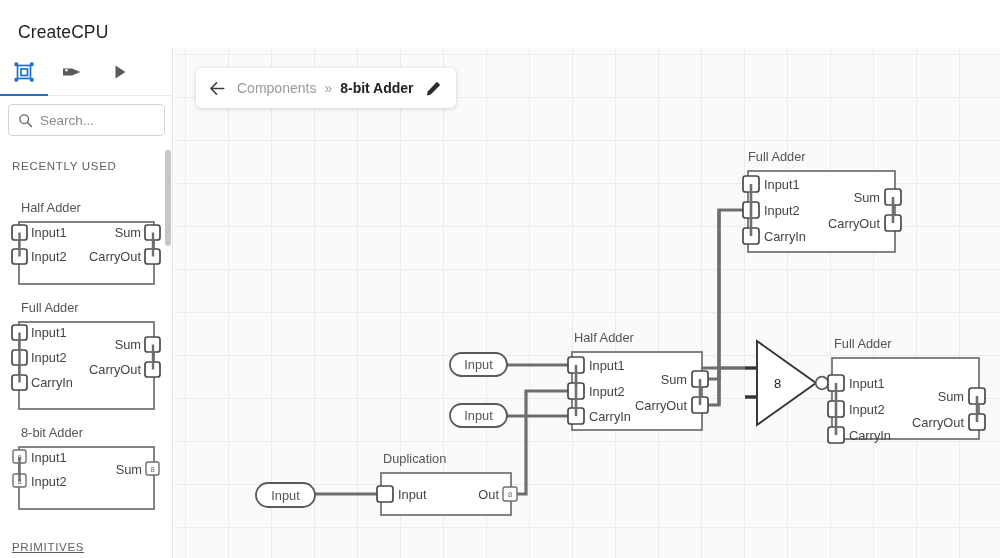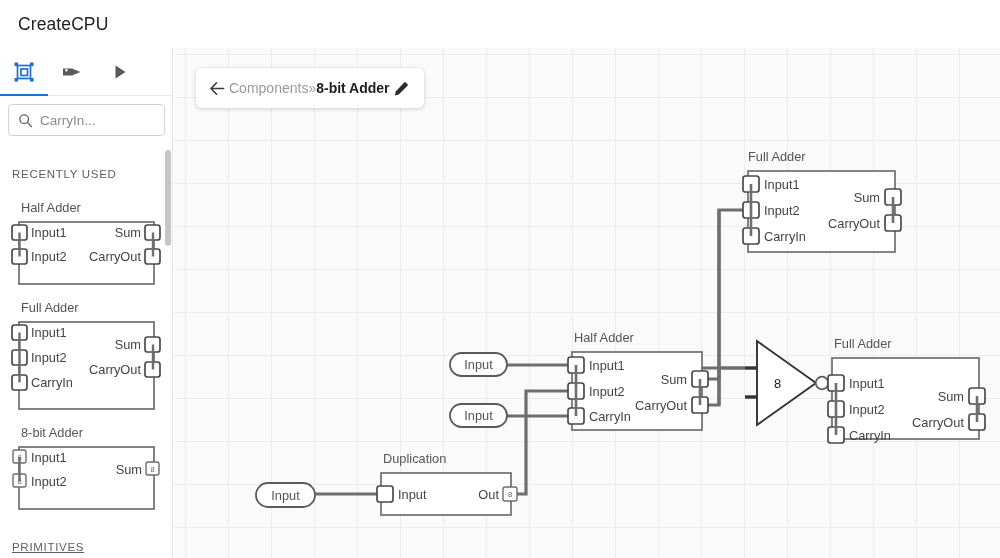--- a/index.html
+++ b/index.html
@@ -6,21 +6,21 @@
   html, body {
     width: 1000px; height: 558px;
     font-family: "Liberation Sans", sans-serif;
     background: #ffffff;
     overflow: hidden;
   }
   #app { position: relative; width: 1000px; height: 558px; }
 
   
   .titlebar {
-    position: absolute; left: 0; top: 0; width: 1000px; height: 48px;
+    position: absolute; left: 0; top: 8px; width: 1000px; height: 48px;
     background: #ffffff;
     display: flex; align-items: center;
   }
   .app-title {
     margin-left: 18px; font-size: 17.5px; color: #1f1f1f;
     letter-spacing: .1px;
   }
 
   
   .sidebar {
@@ -48,21 +48,21 @@
     border: 1px solid #d3d3d3; border-radius: 4px;
     display: flex; align-items: center; background: #fff;
   }
   .search-ico { margin: 0 7px 0 9px; flex: 0 0 auto; }
   .search-ph { font-size: 13.5px; color: #8a8a8a; }
 
   .section-label {
     position: absolute; left: 12px; font-size: 11.5px; letter-spacing: .7px;
     color: #5f5f5f;
   }
-  #sec-recent { top: 112px; margin-top: 8px; }
+  #sec-recent { top: 112px; }
   #sec-prims  { top: 493px; text-decoration: underline; }
 
   .sb-scroll-track {
     position: absolute; left: 165px; top: 100px; width: 6px; height: 410px;
   }
   .sb-scroll-thumb {
     position: absolute; left: 165px; top: 102px; width: 6px; height: 96px;
     background: #c6c6c6; border-radius: 3px; cursor: pointer;
   }
 
@@ -77,21 +77,21 @@
     background-position: 11px 6px;
     overflow: hidden;
   }
 
   
   .breadcrumb {
     position: absolute; left: 196px; top: 68px;
     height: 40px; padding: 0 14px 0 10px;
     background: #ffffff; border-radius: 5px;
     box-shadow: 0 1px 4px rgba(0,0,0,.16), 0 0 1px rgba(0,0,0,.12);
-    display: flex; align-items: center; gap: 0;
+    display: flex; align-items: center; gap: 8px;
   }
   .bc-back { display: flex; align-items: center; cursor: pointer; padding: 2px; }
   .bc-parent { font-size: 14px; color: #9a9a9a; cursor: pointer; }
   .bc-sep { font-size: 14px; color: #9a9a9a; }
   .bc-current { font-size: 14px; color: #212121; font-weight: 600; }
   .bc-edit { display: flex; align-items: center; cursor: pointer; margin-left: 3px; }
 
   
   svg.layer { position: absolute; left: 0; top: 0; overflow: visible; }
   .node-title { font-size: 12.8px; fill: #555; font-family: "Liberation Sans", sans-serif; }
@@ -141,21 +141,21 @@
           <path d="M6.5 4.5 L16.5 11 L6.5 17.5 Z" fill="#5a5a5a"></path>
         </svg>
       </div>
     </div>
 
     <div class="searchbox">
       <svg class="search-ico" width="15" height="15" viewBox="0 0 16 16">
         <circle cx="6.6" cy="6.6" r="4.6" fill="none" stroke="#6a6a6a" stroke-width="1.5"></circle>
         <line x1="10.2" y1="10.2" x2="14.3" y2="14.3" stroke="#6a6a6a" stroke-width="1.6" stroke-linecap="round"></line>
       </svg>
-      <span class="search-ph">CarryIn...</span>
+      <span class="search-ph">Search...</span>
     </div>
 
     <div class="section-label" id="sec-recent">RECENTLY USED</div>
     <div class="section-label" id="sec-prims">PRIMITIVES</div>
 
     <svg class="layer" width="173" height="510">
 
       <g>
         <text class="node-title" x="21" y="164">Half Adder</text>
         <rect class="body-rect" x="19" y="174" width="135" height="62"></rect>

